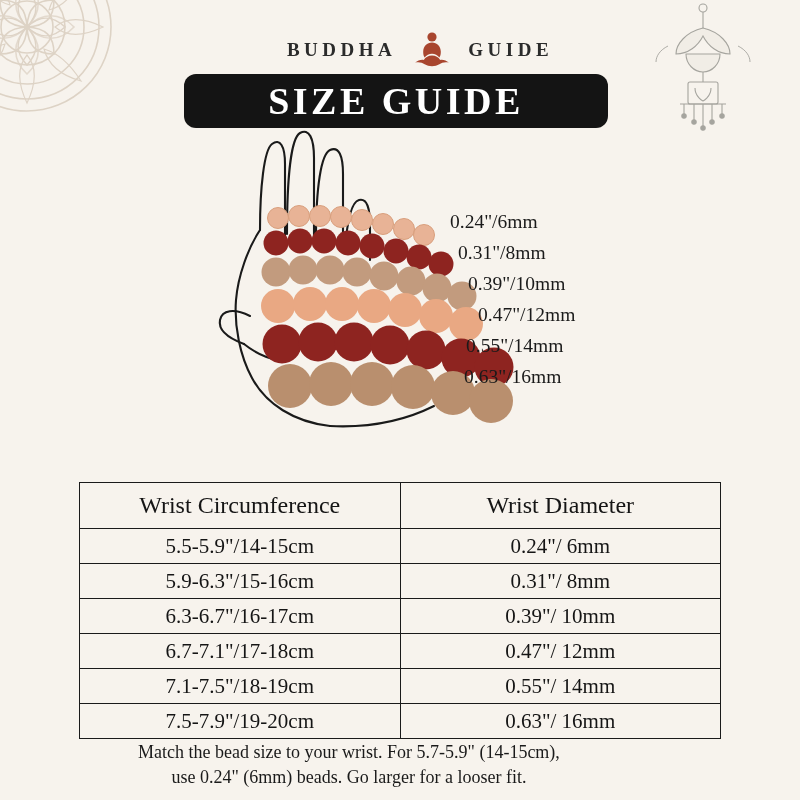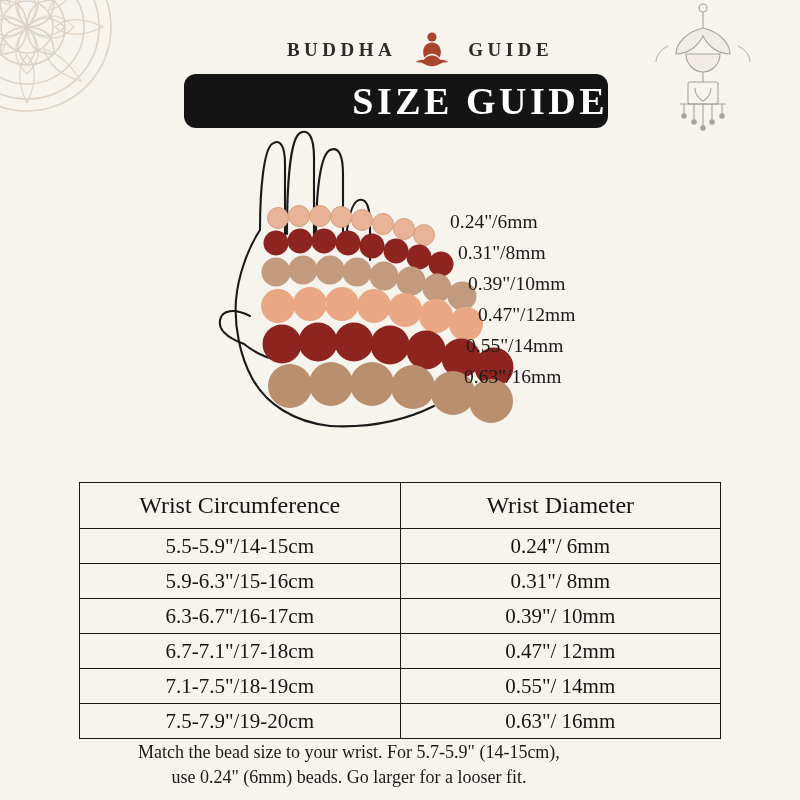--- a/index.html
+++ b/index.html
@@ -70,21 +70,21 @@
   .title-banner {
     position: absolute;
     top: 74px;
     left: 184px;
     width: 424px;
     height: 54px;
     background: #141414;
     border-radius: 12px;
     display: flex;
     align-items: center;
-    justify-content: flex-end;
+    justify-content: center;
   }
   .title-banner .title-text {
     color: #ffffff;
     font-size: 38px;
     font-weight: 700;
     letter-spacing: 3.5px;
     font-family: "Liberation Serif", serif;
   }
 
   

